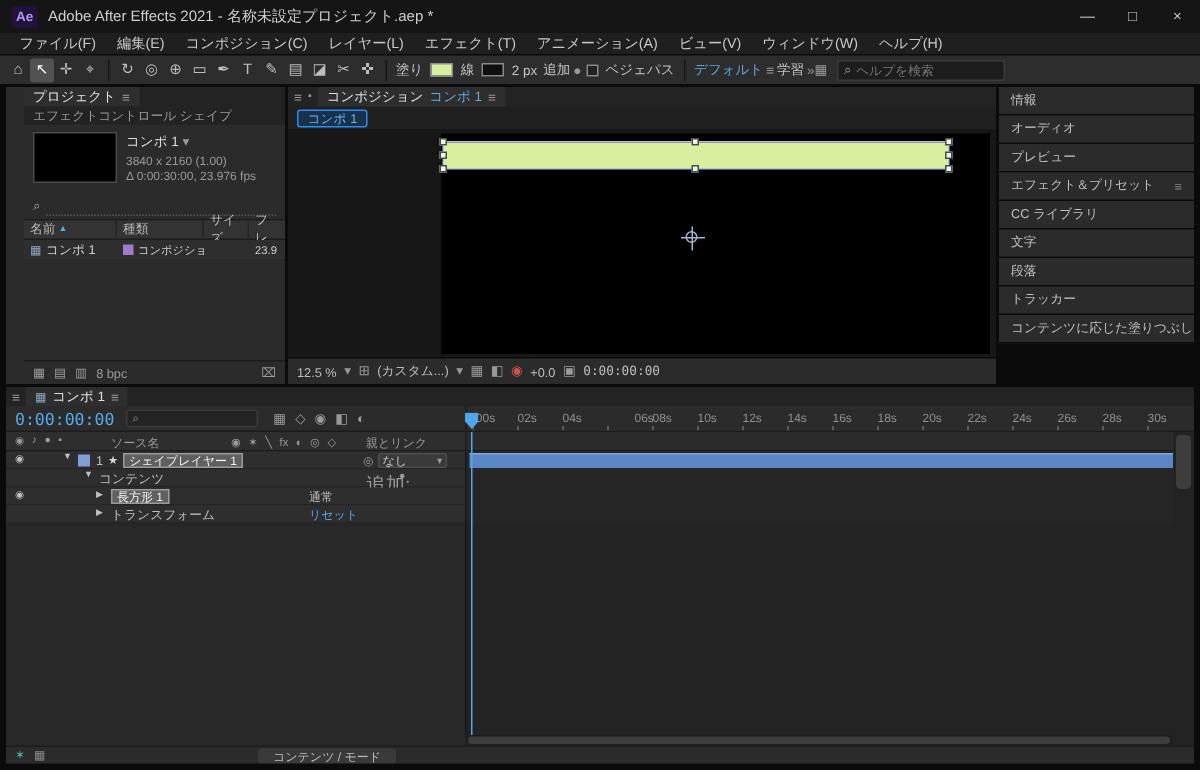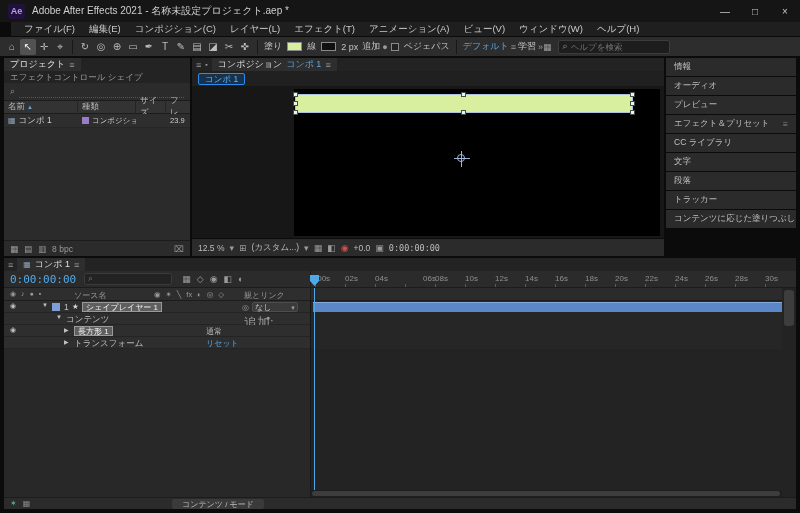--- a/index.html
+++ b/index.html
@@ -12,21 +12,21 @@
   .titlebar { position:absolute; top:0; left:0; right:0; height:22px; background:#151515;
     display:flex; align-items:center; }
   .ae-logo { width:17px; height:15px; margin:0 7px 0 8px; background:#20123a; color:#b49bf0;
     font-size:9px; font-weight:bold; display:flex; align-items:center; justify-content:center; border-radius:2px; }
   .win-title { font-size:10px; color:#cfcfcf; flex:1; white-space:nowrap; overflow:hidden; }
   .win-btn { width:30px; height:22px; display:flex; align-items:center; justify-content:center;
     color:#c8c8c8; font-size:10px; }
 
   
   .menubar { position:absolute; top:22px; left:0; right:0; height:14px; background:#1f1f1f;
-    display:flex; align-items:center; padding-left:6px;margin-left:11px; }
+    display:flex; align-items:center; padding-left:6px; }
   .menu-item { padding:0 7px; font-size:9.5px; color:#c9c9c9; white-space:nowrap; }
 
   
   .toolbar { position:absolute; top:36px; left:0; right:0; height:20px; background:#2d2d2d;
     border-top:1px solid #0b0b0b; display:flex; align-items:center; padding:0 4px; }
   .tool { width:16px; height:16px; display:flex; align-items:center; justify-content:center;
     color:#bdbdbd; font-size:10px; border-radius:2px; }
   .tool.active { background:#525252; color:#fff; }
   .tb-sep { width:1px; height:14px; background:#171717; margin:0 4px; }
   .swatch { width:15px; height:9px; border:1px solid #8a8a8a; margin:0 3px; }
@@ -40,21 +40,21 @@
     font-size:8.5px; width:90px; font-family:inherit; }
   .icon-dim { color:#9a9a9a; font-size:9px; }
 
   
   .panel { position:absolute; background:#2b2b2b; overflow:hidden; }
   .tabstrip { height:13px; background:#232323; display:flex; align-items:center; font-size:9px; color:#9a9a9a; }
   .tab-active { background:#2e2e2e; color:#e0e0e0; height:13px; display:flex; align-items:center;
     padding:0 6px; gap:4px; white-space:nowrap; }
 
   
-  .project-panel { left:4px; top:58px; width:186px; height:198px; display:flex; flex-direction:column; }
+  .project-panel { left:4px; top:58px; width:186px; height:198px; display:flex; flex-direction:column;padding-left:12px; }
   .ppanel-tabs2 { height:12px; background:#232323; color:#9a9a9a; font-size:8.5px; line-height:12px;
     padding-left:6px; white-space:nowrap; overflow:hidden; text-overflow:ellipsis; }
   .ppanel-info { height:46px; display:flex; padding:5px 6px; gap:6px; }
   .pthumb { width:56px; height:34px; background:#000; border:1px solid #4a4a4a; }
   .pinfo-line1 { color:#dcdcdc; font-size:9px; margin-bottom:2px; }
   .pinfo-line { color:#9a9a9a; font-size:8px; line-height:10px; white-space:nowrap; }
   .ppanel-search { height:18px; display:flex; align-items:center; padding:0 6px; gap:4px;
     border-bottom:1px solid #1c1c1c; }
   .psearch-field { flex:1; height:12px; border-bottom:1px dotted #555; }
   .ptable-head { height:13px; background:#333333; display:flex; align-items:center; font-size:8.5px;
@@ -214,20 +214,31 @@
   </div>
 
   <div class="panel project-panel">
     <div class="tabstrip">
       <div class="tab-active">
         <span>プロジェクト</span>
         <span class="icon-dim">≡</span>
       </div>
     </div>
     <div class="ppanel-tabs2">エフェクトコントロール シェイプ </div>
+    <div class="ppanel-info">
+      <div class="pthumb"></div>
+      <div>
+        <div class="pinfo-line1">
+          <span>コンポ 1</span>
+          <span class="icon-dim">▾</span>
+        </div>
+        <div class="pinfo-line">3840 x 2160 (1.00)</div>
+        <div class="pinfo-line">Δ 0:00:30:00, 23.976 fps</div>
+      </div>
+    </div>
     <div class="ppanel-search">
       <span class="icon-dim">⌕</span>
       <div class="psearch-field"></div>
     </div>
     <div class="ptable-head">
       <div class="pth" style="flex:1">
         <span>名前</span>
         <span style="color:#5fa8e0;font-size:6px">▲</span>
       </div>
       <div class="pth" style="width:58px">

